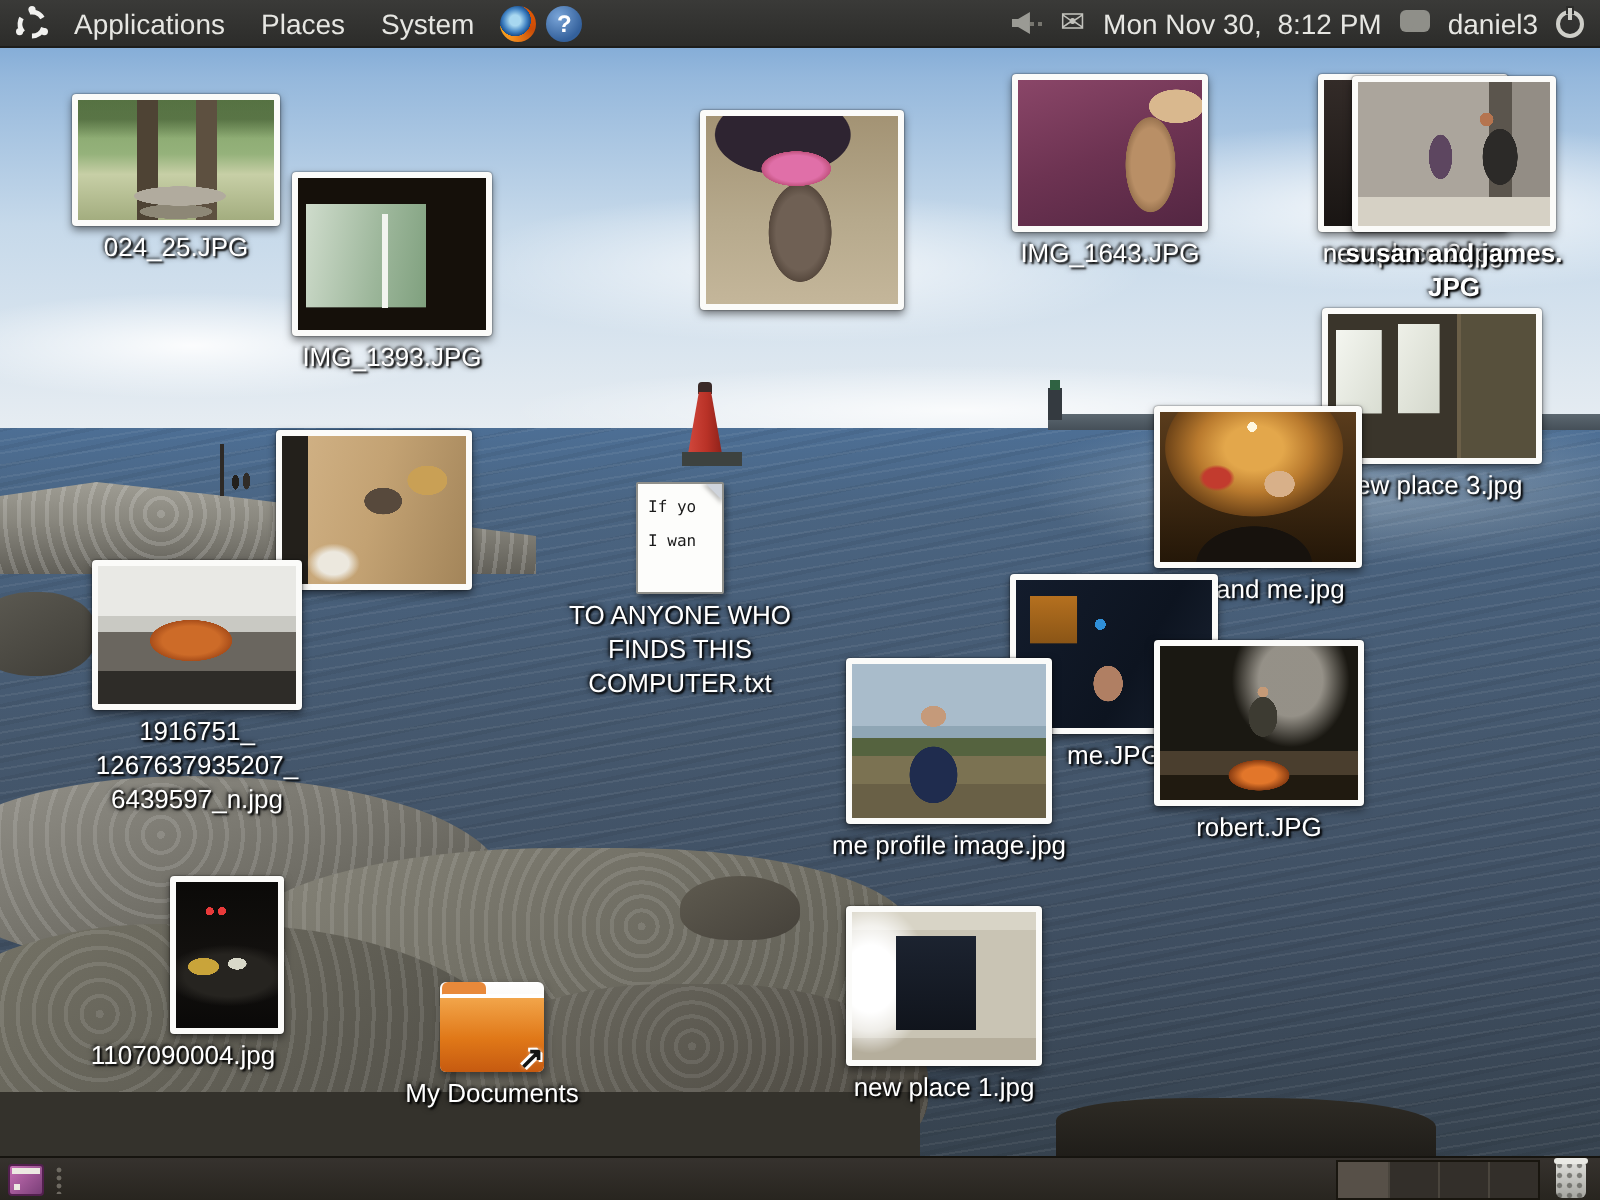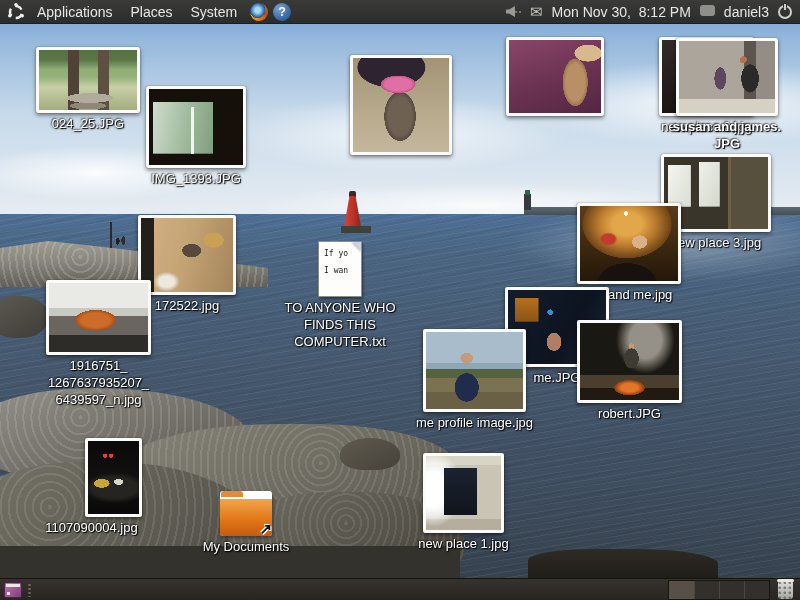--- a/index.html
+++ b/index.html
@@ -120,21 +120,21 @@
   .i-new_place_3 { left:661px; top:154px; width:110px; height:78px; }
   .i-rob_and_me  { left:577px; top:203px; width:104px; height:81px; }
   .i-172522      { left:138px; top:215px; width:98px;  height:80px; }
   .i-note        { left:318px; top:241px; width:44px;  height:56px; }
   .i-1916751     { left:46px;  top:280px; width:105px; height:75px; }
   .i-me          { left:505px; top:287px; width:104px; height:80px; }
   .i-robert      { left:577px; top:320px; width:105px; height:83px; }
   .i-me_profile  { left:423px; top:329px; width:103px; height:83px; }
   .i-1107090004  { left:41px;  top:438px; width:101px; height:79px;padding-left:44px; }
   .i-my_documents{ left:220px; top:491px; width:52px;  height:45px; }
-  .i-new_place_1 { left:423px; top:453px; width:81px; height:80px; }
+  .i-new_place_1 { left:423px; top:453px; width:98px; height:80px; }
 
   
   .a-024_25 { background:
     radial-gradient(ellipse 38px 8px at 52% 80%, #b1ab9e 0 60%, transparent 61%),
     radial-gradient(ellipse 30px 6px at 50% 93%, #8d8776 0 60%, transparent 61%),
     linear-gradient(90deg, transparent 0 30%, #4e4334 30% 41%, transparent 41% 60%, #5d5040 60% 71%, transparent 71%),
     linear-gradient(180deg, rgba(52,76,38,.55) 0 16%, transparent 32%),
     linear-gradient(180deg,#7fa065 0%,#95b27b 45%,#c7cfa6 62%,#a3ad7f 100%); }
   .a-img_1393 { background:
     linear-gradient(#f2f4ef,#f2f4ef) 46% 62%/3px 62% no-repeat,
@@ -266,20 +266,21 @@
 <div class="di i-img_0573">
   <div class="thumb">
       <div class="art a-img_0573"></div>
     </div>
 </div>
 
 <div class="di i-img_1643">
   <div class="thumb">
       <div class="art a-img_1643"></div>
     </div>
+  <div class="label">IMG_1643.JPG</div>
 </div>
 
 <div class="di i-new_place_2">
   <div class="thumb">
       <div class="art a-new_place_2"></div>
     </div>
   <div class="label">new place 2.jpg</div>
 </div>
 
 <div class="di i-susan_james">
@@ -301,21 +302,20 @@
   <div class="thumb">
       <div class="art a-rob_and_me"></div>
     </div>
   <div class="label">rob and me.jpg</div>
 </div>
 
 <div class="di i-172522">
   <div class="thumb">
       <div class="art a-172522"></div>
     </div>
-  <div class="label">172522.jpg</div>
 </div>
 
 <div class="di i-note">
   <div class="paper">
     <span class="tl tl1">If yo</span>
     <span class="tl tl2">I wan</span>
   </div>
   <div class="label" style="width:124px;">TO ANYONE WHO
 FINDS THIS
 COMPUTER.txt</div>

